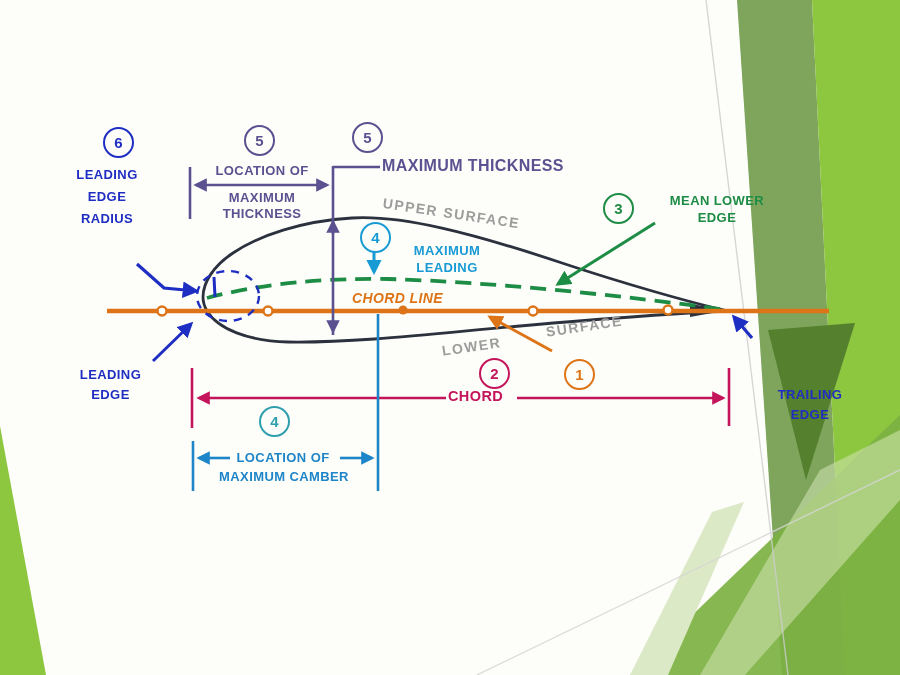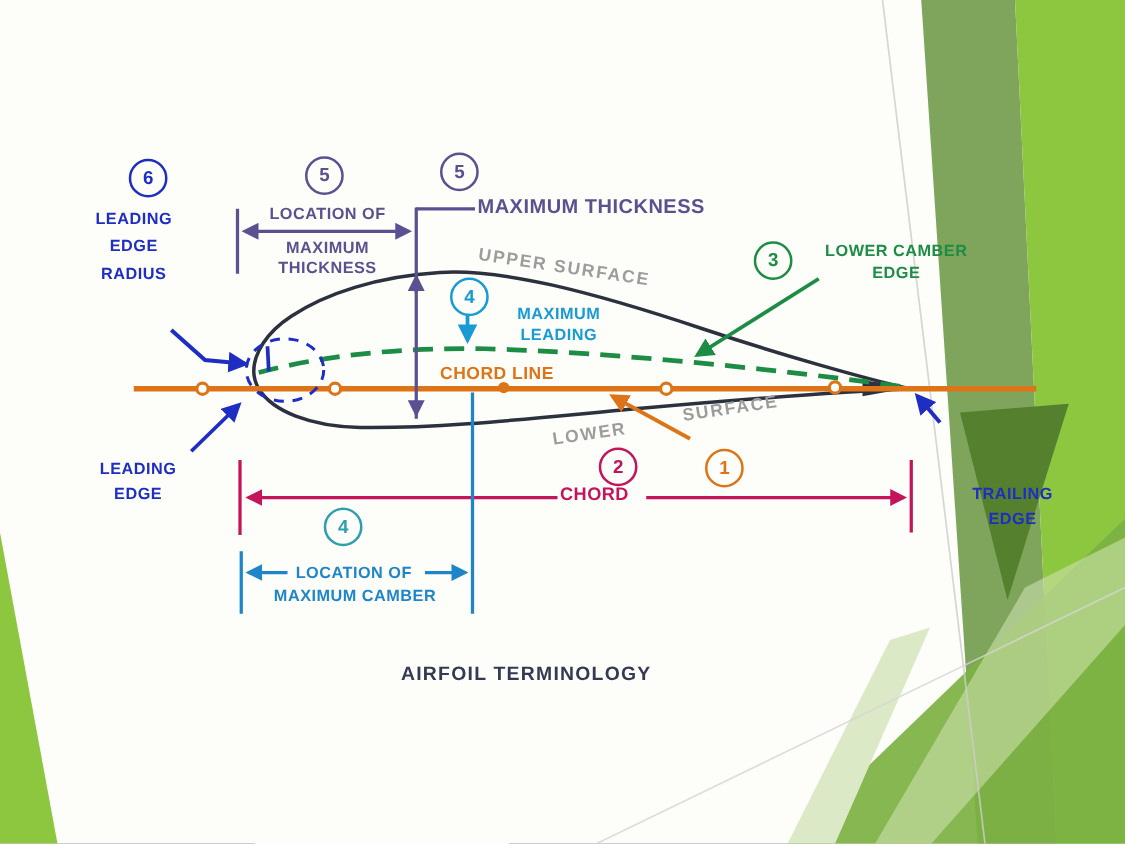--- a/index.html
+++ b/index.html
@@ -164,30 +164,30 @@
 
   <div class="lbl tx-purple" style="left:382px;top:158px;font-size:16px;">
     <span>MAXIMUM THICKNESS</span>
   </div>
 
   <div class="lbl tx-gray rot9" style="left:384px;top:196px;font-size:14px;letter-spacing:1.5px;">
     <span>UPPER SURFACE</span>
   </div>
 
   <div class="lbl tx-green" style="left:652px;top:192px;width:130px;line-height:17px;">
-    <div>LOWER CAMBER</div>
+    <div>MEAN LOWER</div>
     <div>EDGE</div>
   </div>
 
   <div class="lbl tx-cyanb" style="left:397px;top:242px;width:100px;line-height:17px;">
     <div>MAXIMUM</div>
     <div>LEADING</div>
   </div>
 
-  <div class="lbl tx-orange" style="left:352px;top:291px;font-size:14px;">
+  <div class="lbl tx-orange" style="left:352px;top:291px;font-size:14px;font-style:italic;">
     <span>CHORD LINE</span>
   </div>
 
   <div class="lbl tx-gray rotm9" style="left:441px;top:344px;font-size:14px;letter-spacing:1.5px;">
     <span>LOWER</span>
   </div>
   <div class="lbl tx-gray rotm9" style="left:545px;top:325px;font-size:14px;letter-spacing:1.5px;">
     <span>SURFACE</span>
   </div>
 
@@ -205,17 +205,14 @@
     <div>EDGE</div>
   </div>
 
   <div class="lbl tx-cyan" style="left:222px;top:450px;width:122px;">
     <span>LOCATION OF</span>
   </div>
   <div class="lbl tx-cyan" style="left:192px;top:469px;width:184px;">
     <span>MAXIMUM CAMBER</span>
   </div>
 
-  <div class="lbl tx-dark" style="left:305px;top:532px;width:232px;font-size:15.5px;letter-spacing:1px;">
-    <span>AIRFOIL TERMINOLOGY</span>
-  </div>
 
 </div>
 
 </body></html>

